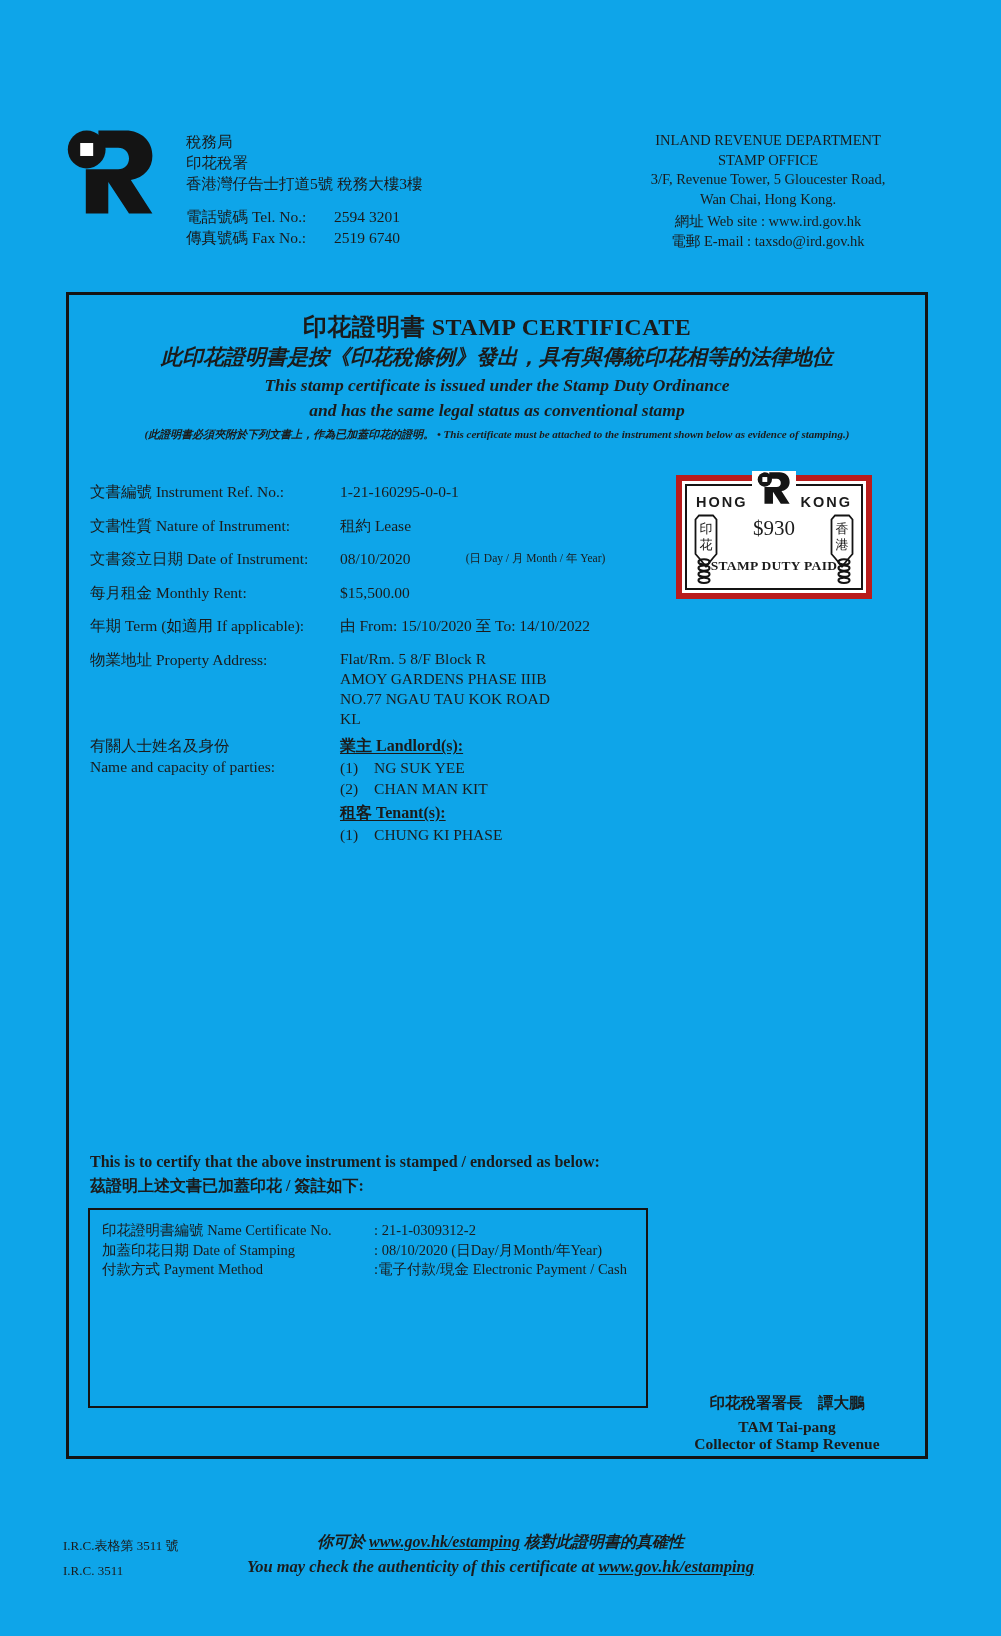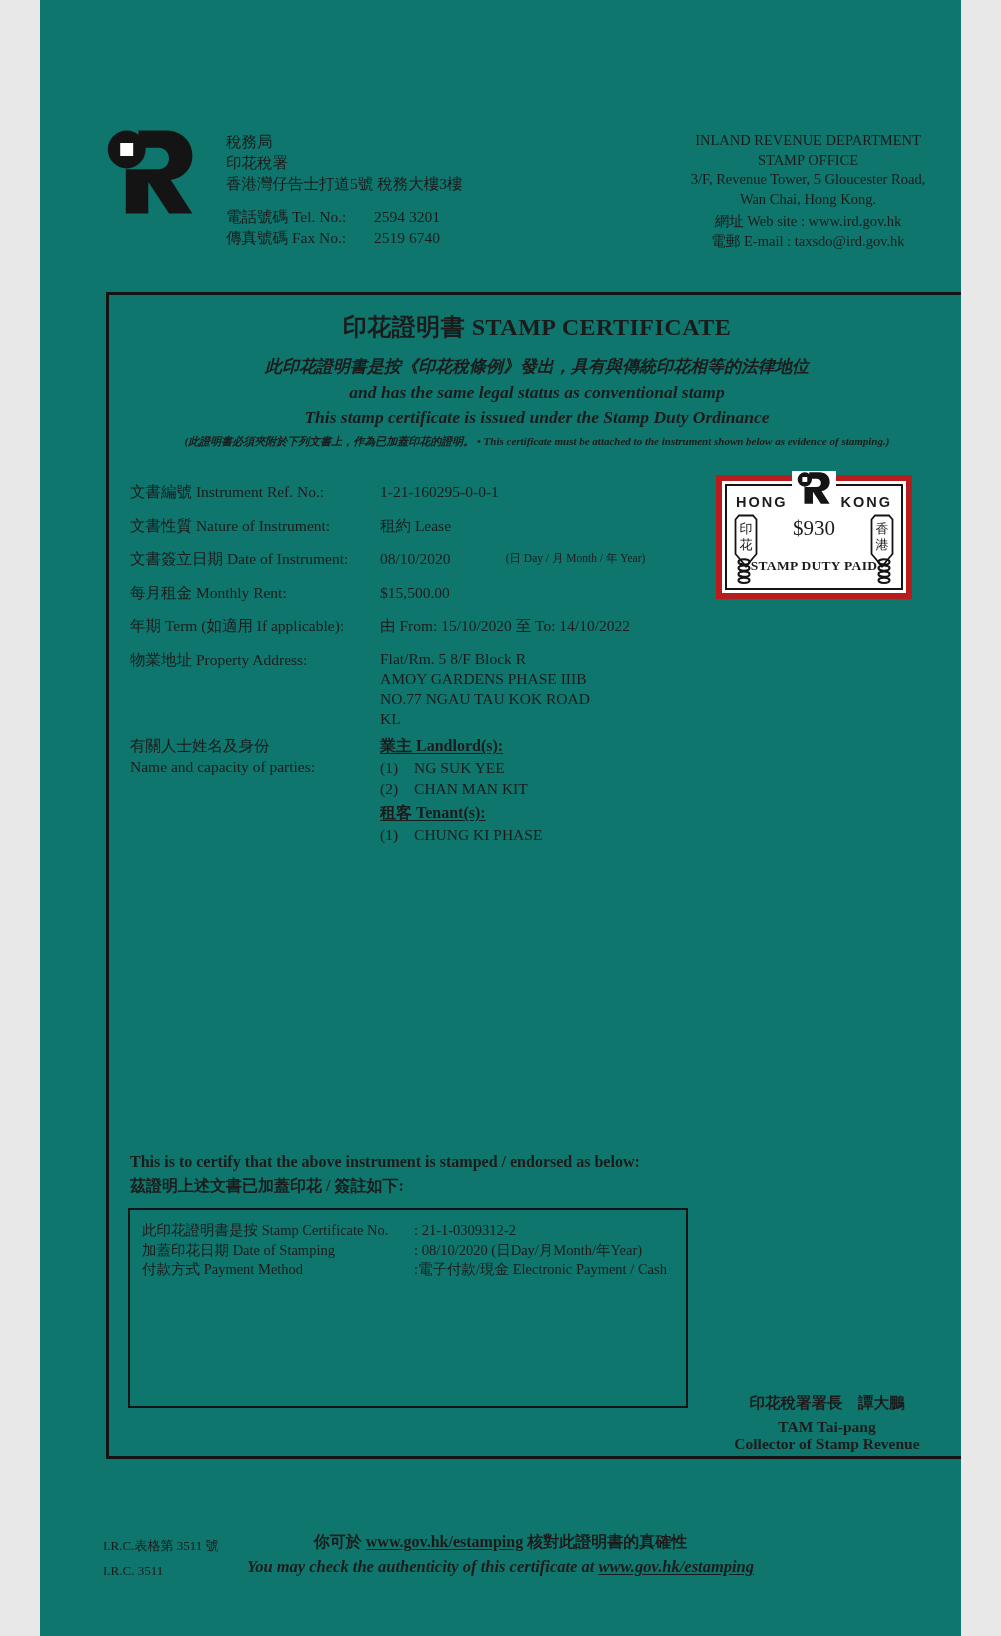--- a/index.html
+++ b/index.html
@@ -1,36 +1,36 @@
 <!DOCTYPE html>
 <html><head>
 <meta charset="utf-8">
 <style>
   * { margin:0; padding:0; box-sizing:border-box; }
   body { background:#e8e8e8; }
   .page {
-    position:relative; width:921px; height:1636px; margin:0 auto;
-    background:#0f766e; color:#1b1b1b;
+    position:relative; width:1001px; height:1636px; margin:0 auto;
+    background:#0ea5e9; color:#1b1b1b;
     font-family:"Liberation Serif","DejaVu Serif",serif;
     overflow:hidden;
   }
   
   .logo-main { position:absolute; left:66px; top:127px; width:90px; height:90px; }
   .hdr-left { position:absolute; left:186px; top:131px; font-size:15.5px; line-height:21px; }
   .hdr-contact { position:absolute; left:186px; top:206px; font-size:15.5px; line-height:21px; }
   .hdr-contact .c-row { display:flex; }
   .hdr-contact .c-label { width:148px; }
   .hdr-right { position:absolute; left:598px; top:131px; width:340px; text-align:center;
                font-size:14.5px; line-height:19.5px; }
   .hdr-right .sm-gap { margin-top:3px; }
   
   .main-box { position:absolute; left:66px; top:292px; width:862px; height:1167px;
               border:3px solid #141414; }
   .cert-title { margin-top:16px; text-align:center; font-size:24px; font-weight:bold; letter-spacing:.5px; }
-  .cert-sub-cn { margin-top:12px; text-align:center; font-size:17px; font-weight:bold; font-style:italic; }
+  .cert-sub-cn { text-align:center; font-size:21px; font-weight:bold; font-style:italic; }
   .cert-sub-en { margin-top:4px; text-align:center; font-size:17.5px; font-weight:bold; font-style:italic; }
   .cert-attach { margin-top:6px; text-align:center; font-size:11px; font-weight:bold; font-style:italic; }
   
   .sect-fields { position:absolute; left:21px; top:186px; width:620px; font-size:15.5px; }
   .f-row { display:flex; line-height:21px; margin-bottom:12.5px; }
   .f-label { width:250px; flex:none; }
   .f-note { margin-left:55px; font-size:11.5px; align-self:center; }
   .f-lines div { line-height:20px; }
   
   .stampbox { position:absolute; left:607px; top:180px; width:196px; height:124px;
@@ -66,21 +66,21 @@
   .d-row { display:flex; line-height:19.5px; }
   .d-label { width:272px; flex:none; }
   
   .collector { position:absolute; left:573px; top:1098px; width:290px; text-align:center; }
   .col-cn { font-size:15.5px; font-weight:bold; line-height:20px; }
   .col-name { margin-top:5px; font-size:15.5px; font-weight:bold; line-height:17px; }
   .col-title { font-size:15.5px; font-weight:bold; line-height:18px; }
   
   .footer-left { position:absolute; left:63px; top:1533px; font-size:13px; line-height:25px; }
   .footer-check { position:absolute; left:0; right:0; top:1529px; text-align:center; }
-  .fc-cn { font-size:16px; font-weight:bold; line-height:25px; }
+  .fc-cn { font-size:16px; font-weight:bold; font-style:italic; line-height:25px; }
   .fc-en { font-size:16.5px; font-weight:bold; font-style:italic; line-height:25px; }
   .u { text-decoration:underline; text-underline-offset:2px; }
 </style>
 </head>
 <body>
 
 <div class="page">
 
   <div class="logo-main">
     <svg viewBox="0 0 100 100" width="90" height="90" aria-hidden="true">
@@ -119,22 +119,22 @@
     <div>
       <span>電郵 E-mail :</span>
       <span>taxsdo@ird.gov.hk</span>
     </div>
   </div>
 
   <div class="main-box">
 
     <div class="cert-title">印花證明書  STAMP CERTIFICATE</div>
     <div class="cert-sub-cn">此印花證明書是按《印花稅條例》發出，具有與傳統印花相等的法律地位</div>
+    <div class="cert-sub-en">This stamp certificate is issued under the Stamp Duty Ordinance</div>
     <div class="cert-sub-en">and has the same legal status as conventional stamp</div>
-    <div class="cert-sub-en">This stamp certificate is issued under the Stamp Duty Ordinance</div>
     <div class="cert-attach">(此證明書必須夾附於下列文書上，作為已加蓋印花的證明。 • This certificate must be attached to the instrument shown below as evidence of stamping.)</div>
 
     <div class="sect-fields">
       <div class="f-row">
         <span class="f-label">文書編號 Instrument Ref. No.:</span>
         <span class="f-value">1-21-160295-0-0-1</span>
       </div>
       <div class="f-row">
         <span class="f-label">文書性質 Nature of Instrument:</span>
         <span class="f-value">租約 Lease</span>
@@ -238,21 +238,21 @@
       </div>
     </div>
 
     <div class="sect-certify">
       <div>This is to certify that the above instrument is stamped / endorsed as below:</div>
       <div>茲證明上述文書已加蓋印花 / 簽註如下:</div>
     </div>
 
     <div class="details-box">
       <div class="d-row">
-        <span class="d-label">此印花證明書是按 Stamp Certificate No.</span>
+        <span class="d-label">印花證明書編號 Name Certificate No.</span>
         <span>: 21-1-0309312-2</span>
       </div>
       <div class="d-row">
         <span class="d-label">加蓋印花日期 Date of Stamping</span>
         <span>: 08/10/2020 (日Day/月Month/年Year)</span>
       </div>
       <div class="d-row">
         <span class="d-label">付款方式 Payment Method</span>
         <span>:電子付款/現金 Electronic Payment / Cash</span>
       </div>

